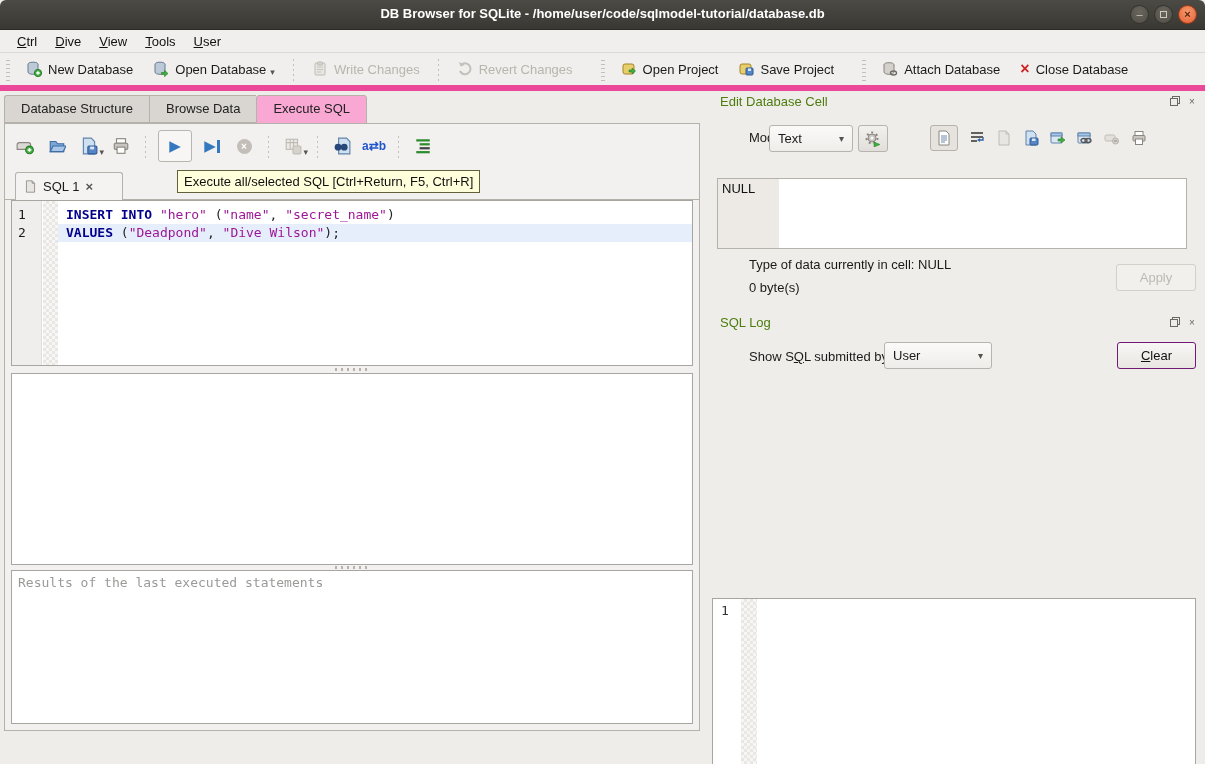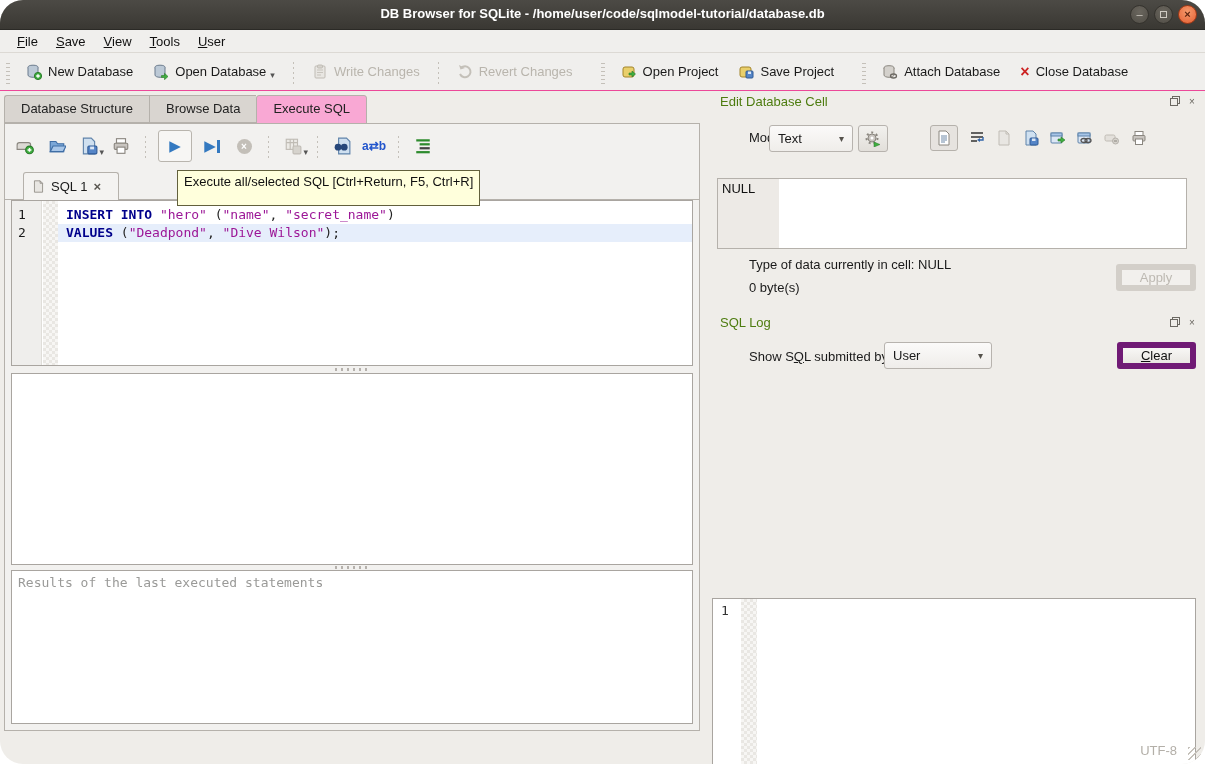--- a/index.html
+++ b/index.html
@@ -1,18 +1,18 @@
 <!DOCTYPE html>
 <html><head>
 <meta charset="utf-8">
 <style>
   * { margin:0; padding:0; box-sizing:border-box; }
   html,body { width:1205px; height:764px; }
   body { font-family:"Liberation Sans", sans-serif; font-size:13px; color:#1a1a1a; }
-  #window { position:relative; width:1205px; height:764px; background:#efede9; overflow:hidden;border-radius:23px; }
+  #window { position:relative; width:1205px; height:764px; background:#efede9; overflow:hidden; }
 
   
   .titlebar { position:absolute; left:0; top:0; width:1205px; height:30px;
     background:linear-gradient(#4c4a45,#3a3833); border-bottom:1px solid #2b2a26;
     border-radius:6px 6px 0 0; }
   .titlebar .title { position:absolute; left:0; right:0; top:6px; text-align:center;
     color:#ffffff; font-weight:bold; font-size:13px; }
   .winbtns { position:absolute; right:8px; top:5px; display:flex; gap:5px; }
   .winbtn { width:19px; height:19px; border-radius:50%; display:flex; align-items:center;
     justify-content:center; font-size:11px; line-height:1; }
@@ -21,21 +21,21 @@
   .winbtn .sq { width:7px; height:7px; border:1.5px solid #cfcbc3; }
 
   
   .menubar { position:absolute; left:0; top:30px; width:1205px; height:23px; background:#f0efed;
     border-bottom:1px solid #dcd9d4; display:flex; align-items:center; padding-left:8px; }
   .menu-item { display:inline-block; padding:2px 9px; color:#111; }
   .fl::first-letter { text-decoration:underline; }
 
   
   .toolbar { position:absolute; left:0; top:53px; width:1205px; height:38px; background:#f0efed;
-    border-bottom:1px solid #ec4899; display:flex; align-items:center; }
+    border-bottom:6px solid #ec4899; display:flex; align-items:center; }
   .tb-handle { width:4px; height:24px; margin:0 6px;
     background:repeating-linear-gradient(0deg,#c4c0b9 0 1px, transparent 1px 4px); }
   .tb-sep { width:1px; height:24px; margin:0 8px;
     background:repeating-linear-gradient(0deg,#c4c0b9 0 2px, transparent 2px 5px); }
   .tb-btn { display:flex; align-items:center; gap:6px; padding:5px 10px; border-radius:3px; white-space:nowrap; }
   .tb-btn.disabled { color:#b9b5ad; }
   .tb-caret { font-size:9px; color:#555; margin-left:-2px; align-self:flex-end; }
   .icon16 { width:16px; height:16px; display:inline-block; }
 
   
@@ -52,21 +52,21 @@
   .sqltoolbar { position:absolute; left:4px; top:6px; height:32px; display:flex; align-items:center; }
   .sicon { width:22px; height:22px; margin:0 5px; display:flex; align-items:center; justify-content:center; position:relative; }
   .exec-box { width:34px; height:32px; border:1px solid #b9b5ae; border-radius:3px; background:#f7f6f4;
     display:flex; align-items:center; justify-content:center; margin:0 4px; }
   .play { color:#3479c0; font-size:15px; }
   .playbar { display:inline-block; width:3px; height:13px; background:#3479c0; margin-left:1px; }
   .stop-circle { width:15px; height:15px; border-radius:50%; background:#c3bfb8; color:#fff;
     font-size:10px; display:flex; align-items:center; justify-content:center; font-weight:bold; }
 
   .sqltabbar { position:absolute; left:0; top:44px; width:694px; height:32px; border-bottom:1px solid #b5b1ab; }
-  .sqltab { position:absolute; left:18px; top:4px; width:96px; height:28px; background:#f4f3f1;
+  .sqltab { position:absolute; left:10px; top:4px; width:108px; height:28px; background:#f4f3f1;
     border:1px solid #b5b1ab; border-bottom:none; border-radius:3px 3px 0 0;
     display:flex; align-items:center; gap:6px; padding:0 8px; }
   .sqltab .x { color:#5a5751; font-weight:bold; font-size:13px; }
 
   .editor { position:absolute; left:6px; top:76px; width:682px; height:166px; background:#ffffff;
     border:1px solid #a9a5a0; font-family:"DejaVu Sans Mono", monospace; font-size:13px; overflow:hidden; }
   .gutter { position:absolute; left:0; top:0; bottom:0; width:30px; background:#efeeec; border-right:1px solid #e0ded9;
     color:#333; }
   .foldmargin { position:absolute; left:31px; top:0; bottom:0; width:15px; background:#f7f6f4;
     background-image:linear-gradient(45deg,#e9e7e3 25%,transparent 25%,transparent 75%,#e9e7e3 75%),
@@ -79,34 +79,34 @@
   .str { color:#9c1797; }
   .pun { color:#222; }
 
   .splitdots { position:absolute; left:330px; width:34px; height:3px;
     background:repeating-linear-gradient(90deg,#b5b1ac 0 2px, transparent 2px 6px); }
   .gridpanel { position:absolute; left:6px; top:249px; width:682px; height:192px; background:#fff; border:1px solid #a9a5a0; }
   .resultspanel { position:absolute; left:6px; top:446px; width:682px; height:154px; background:#fff; border:1px solid #a9a5a0;
     font-family:"DejaVu Sans Mono", monospace; font-size:13px; color:#9a9a98; padding:4px 6px; }
 
   
-  .tooltip { position:absolute; left:177px; top:170px; height:36px; background:#ffffdc;
+  .tooltip { position:absolute; left:177px; top:170px; height:23px; background:#ffffdc;
     border:1px solid #62603c; padding:3px 6px 0; white-space:nowrap; z-index:50; color:#111; }
 
   
   .dock-title { position:absolute; color:#4d7c0f;margin-left:8px; }
   .dockbtns { position:absolute; display:flex; gap:5px; }
   .dockbtn { width:12px; height:12px; display:flex; align-items:center; justify-content:center; color:#6b6862; font-size:10px; }
   .label { position:absolute; color:#1a1a1a;margin-left:32px; }
 
   .combo { position:absolute; height:27px; background:linear-gradient(#fbfaf9,#efedea);
     border:1px solid #b7b3ae; border-radius:3px; display:flex; align-items:center; padding:0 8px; }
   .combo .caret { margin-left:auto; font-size:10px; color:#55524c; }
   .btn { position:absolute; height:27px; background:linear-gradient(#f8f7f5,#e9e6e2);
-    border:6px solid #701a75; border-radius:3px; display:flex; align-items:center; justify-content:center; color:#111; }
+    border:1px solid #701a75; border-radius:3px; display:flex; align-items:center; justify-content:center; color:#111; }
   .btn.disabled { color:#bdb9b2; background:#f2f0ed; border-color:#d3cfc9; }
 
   .gearbtn { position:absolute; left:153px; top:3px; width:30px; height:27px; border:1px solid #b7b3ae;
     border-radius:3px; background:linear-gradient(#f2f1ee,#e2dfda); display:flex; align-items:center; justify-content:center; }
   .iconstrip { position:absolute; left:225px; top:3px; display:flex; align-items:center; gap:11px; }
   .pressed { border:1px solid #b5b1ab; border-radius:3px; background:#e6e3df; padding:4px 5px; }
 
   .cellbox { position:absolute; left:12px; top:88px; width:470px; height:71px; background:#fff; border:1px solid #b5b1ab; }
   .cellgutter { position:absolute; left:0; top:0; bottom:0; width:61px; background:#edeae6; }
   .celltext { position:absolute; left:4px; top:2px; color:#111; }
@@ -140,22 +140,22 @@
       <div class="winbtn gray">
           <span class="sq"></span>
         </div>
       <div class="winbtn orange">
           <span>×</span>
         </div>
     </div>
   </div>
 
   <div class="menubar">
-    <span class="menu-item fl">File</span>
-    <span class="menu-item fl">Save</span>
+    <span class="menu-item fl">Ctrl</span>
+    <span class="menu-item fl">Dive</span>
     <span class="menu-item fl">View</span>
     <span class="menu-item fl">Tools</span>
     <span class="menu-item fl">User</span>
   </div>
 
   <div class="toolbar">
     <div class="tb-handle"></div>
     <div class="tb-btn">
       <span class="icon16">
         <svg viewBox="0 0 16 16" width="16" height="16">
@@ -469,18 +469,14 @@
       <span class="fl" style="display:inline-block;text-align:center;">Clear</span>
     </div>
 
     <div class="logeditor">
       <div class="logfold"></div>
       <div style="position:absolute; left:8px; top:4px; color:#333;">1</div>
     </div>
 
   </div>
 
-  <div class="statusbar">
-    <span class="encoding">UTF-8</span>
-    <div class="grip"></div>
-  </div>
 
 </div>
 
 </body></html>

